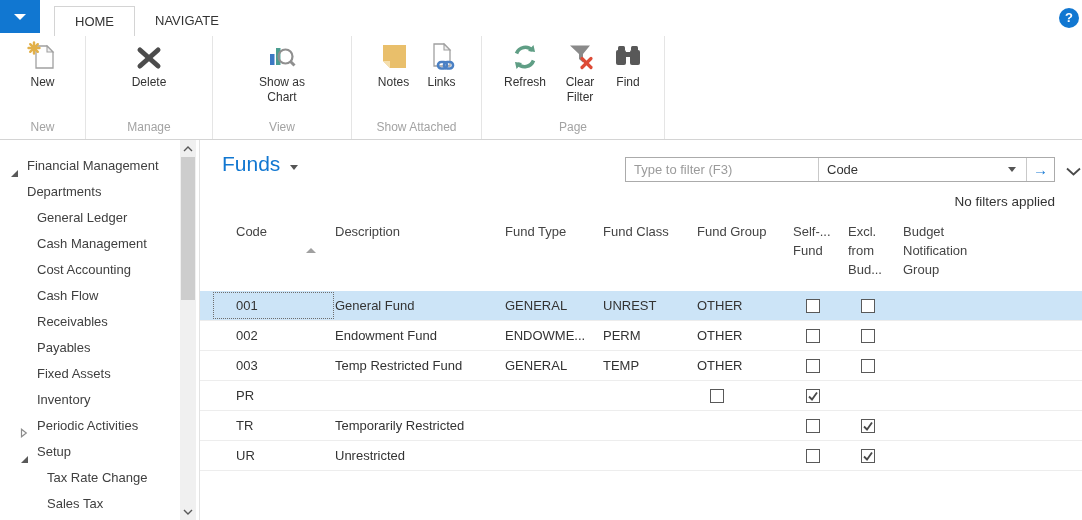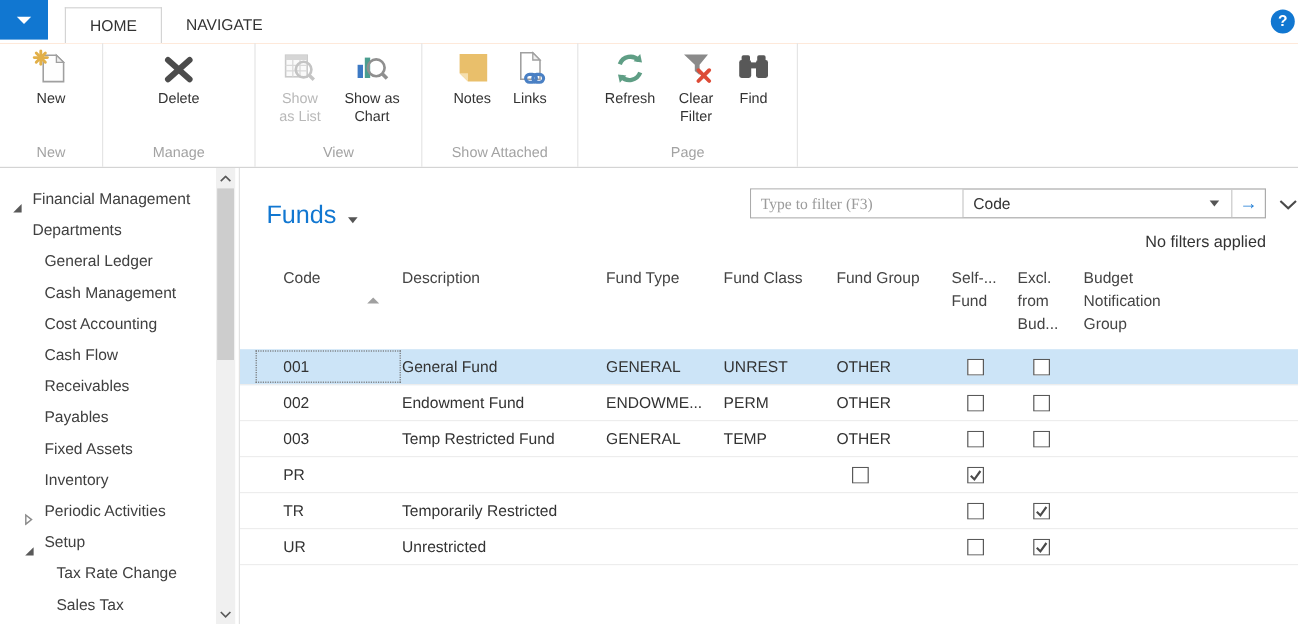--- a/index.html
+++ b/index.html
@@ -1,17 +1,17 @@
 <!DOCTYPE html>
 <html><head>
 <meta charset="utf-8">
 <style>
   * { margin:0; padding:0; box-sizing:border-box; }
   body { font-family:"Liberation Sans","DejaVu Sans",sans-serif; background:#fff; }
-  .screen { position:relative; width:1082px; height:520px; background:#f97316; overflow:hidden; }
+  .screen { position:relative; width:1082px; height:520px; background:#6d28d9; overflow:hidden; }
 
   
   .tabbar { position:relative; height:36px; background:#fff; }
   .appmenu { position:absolute; left:0; top:0; width:40px; height:33px; background:#1177d1; cursor:pointer; }
   .appmenu-caret { position:absolute; left:14px; top:14px; width:0; height:0;
     border-left:6px solid transparent; border-right:6px solid transparent; border-top:6px solid #fff; }
   .tabs { position:absolute; left:54px; top:6px; height:30px; display:flex; }
   .tab { padding:0 20px; font-size:13px; color:#333; line-height:30px; cursor:pointer; }
   .tab.active { border:1px solid #d4d4d4; border-bottom:none; background:#fff; }
   .title-badge { position:absolute; right:26px; top:7px; height:22px; line-height:22px;
@@ -41,28 +41,28 @@
   .nav-item.lvl0 .nav-marker { left:10px; }
   .nav-item.lvl1 .nav-marker { left:20px; }
 
   .vscroll { position:absolute; right:3px; top:0; width:16px; height:380px; background:#f0f0f0; }
   .vs-arrow { position:absolute; left:0; width:16px; height:17px; display:flex; align-items:center; justify-content:center; cursor:pointer; }
   .vs-arrow.up { top:0; } .vs-arrow.down { bottom:0; }
   .vs-thumb { position:absolute; left:1px; top:17px; width:14px; height:143px; background:#cdcdcd; cursor:pointer; }
 
   
   .main { position:relative; flex:1; background:#fff; }
-  .page-title-wrap { position:absolute; left:22px; top:28px; display:flex; align-items:center; cursor:pointer; }
+  .page-title-wrap { position:absolute; left:22px; top:12px; display:flex; align-items:center; cursor:pointer; }
   .page-title { font-size:21px; color:#1177d1; }
   .title-caret { width:0; height:0; margin-left:10px; margin-top:6px;
     border-left:4px solid transparent; border-right:4px solid transparent; border-top:5px solid #555; }
 
   .filterbox { position:absolute; left:425px; top:17px; width:430px; height:25px;
     border:1px solid #ababab; display:flex; align-items:stretch; background:#fff; }
-  .filter-input { flex:0 0 160px; border:none; outline:none; font-family:Liberation Serif, serif; font-size:13px; color:#333; padding:0 8px; }
+  .filter-input { flex:0 0 160px; border:none; outline:none; font-family:Liberation Sans, sans-serif; font-size:13px; color:#333; padding:0 8px; }
   .filter-input::placeholder { color:#9b9b9b; opacity:1; }
   .field-select { flex:1; border-left:1px solid #c9c9c9; display:flex; align-items:center; font-size:13px; color:#333; padding:0 8px; cursor:pointer; }
   .field-select .fname { flex:1; }
   .dd-caret { width:0; height:0; border-left:4px solid transparent; border-right:4px solid transparent; border-top:5px solid #555; margin-right:2px; }
   .go-btn { flex:0 0 28px; border-left:1px solid #c9c9c9; color:#1a7ad4; font-size:15px; font-weight:bold;
     display:flex; align-items:center; justify-content:center; cursor:pointer; }
   .collapse-chevron { position:absolute; left:866px; top:22px; cursor:pointer; }
   .filter-status { position:absolute; right:27px; top:54px; font-size:13.5px; color:#333; }
 
   
@@ -136,38 +136,20 @@
               </svg>
           </span>
           <span class="rlabel">Delete</span>
         </div>
       </div>
       <div class="rgroup-label">Manage</div>
     </div>
 
     <div class="rgroup" style="width:139px">
       <div class="rbuttons">
-        <div class="rbtn disabled" style="width:54px">
-          <span class="ricon">
-            <svg viewBox="0 0 32 32">
-                <rect x="4" y="5" width="18" height="18" fill="#fafafa" stroke="#c9c9c9" stroke-width="1.3"></rect>
-                <rect x="4" y="5" width="18" height="4" fill="#d6d6d6"></rect>
-                <g stroke="#d9d9d9" stroke-width="1.1">
-                  <line x1="10" y1="9" x2="10" y2="23"></line>
-                  <line x1="16" y1="9" x2="16" y2="23"></line>
-                  <line x1="4" y1="13.5" x2="22" y2="13.5"></line>
-                  <line x1="4" y1="18" x2="22" y2="18"></line>
-                </g>
-                <circle cx="19" cy="17" r="6.5" fill="none" stroke="#c4c4c4" stroke-width="2.2"></circle>
-                <line x1="23.5" y1="21.5" x2="27.5" y2="25.5" stroke="#c4c4c4" stroke-width="2.8"></line>
-              </svg>
-          </span>
-          <span class="rlabel">Show
-as List</span>
-        </div>
         <div class="rbtn" style="width:62px">
           <span class="ricon">
             <svg viewBox="0 0 32 32">
                 <rect x="4" y="13" width="4.5" height="11" fill="#3c79c4"></rect>
                 <rect x="10" y="7" width="4.5" height="17" fill="#4b9e90"></rect>
                 <circle cx="19.5" cy="15.5" r="7" fill="rgba(255,255,255,0.15)" stroke="#8f8f8f" stroke-width="2.2"></circle>
                 <line x1="24.5" y1="20.5" x2="28.5" y2="24.5" stroke="#8f8f8f" stroke-width="3"></line>
               </svg>
           </span>
           <span class="rlabel">Show as

